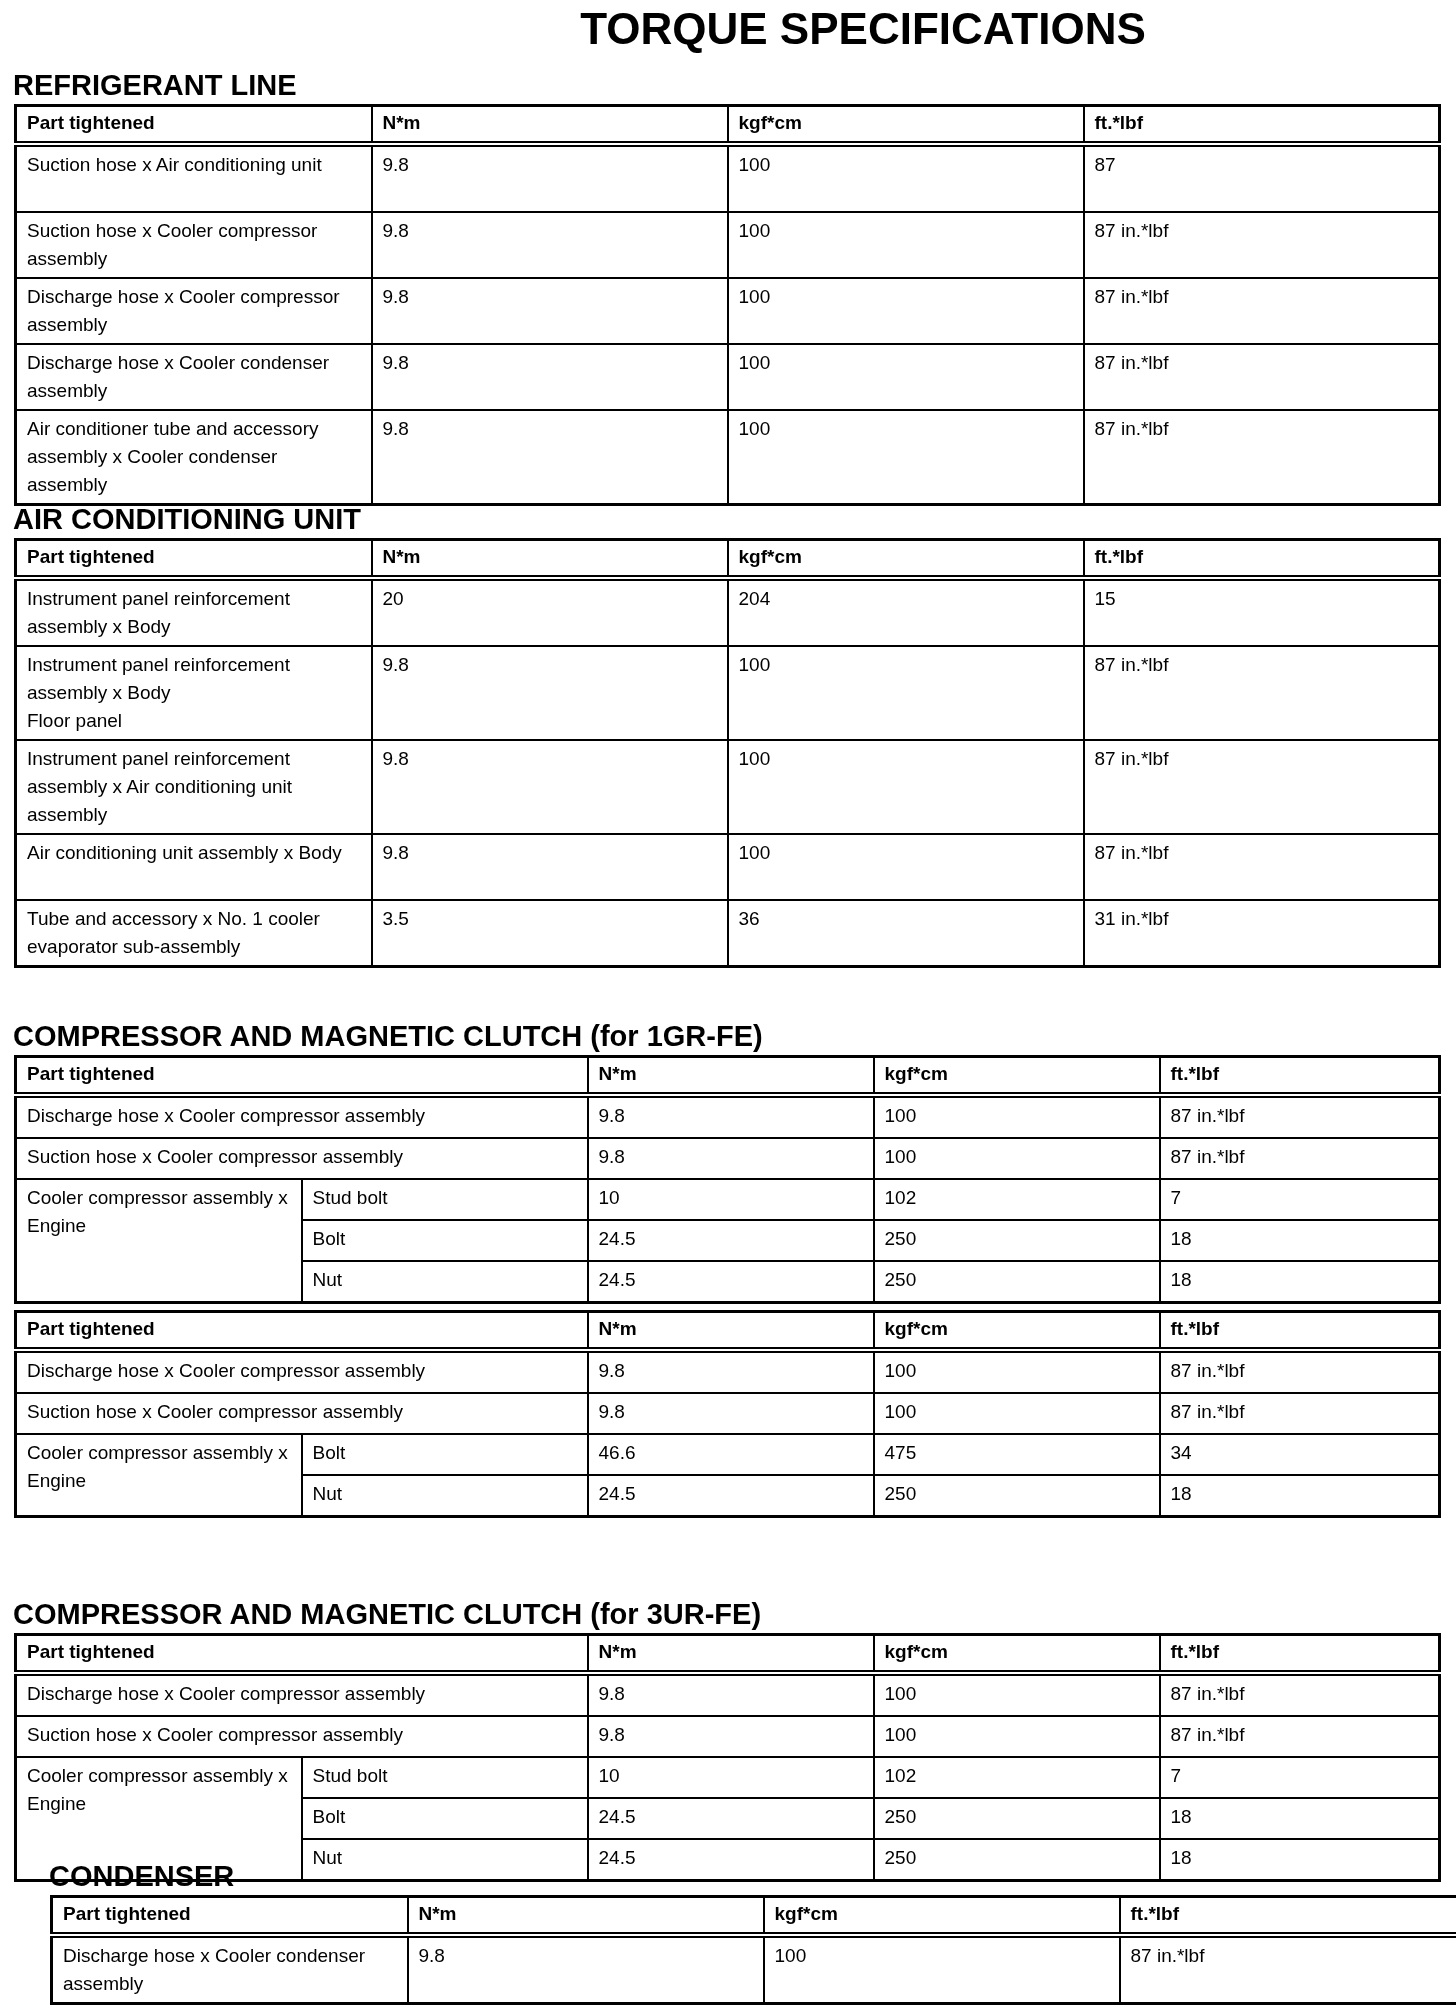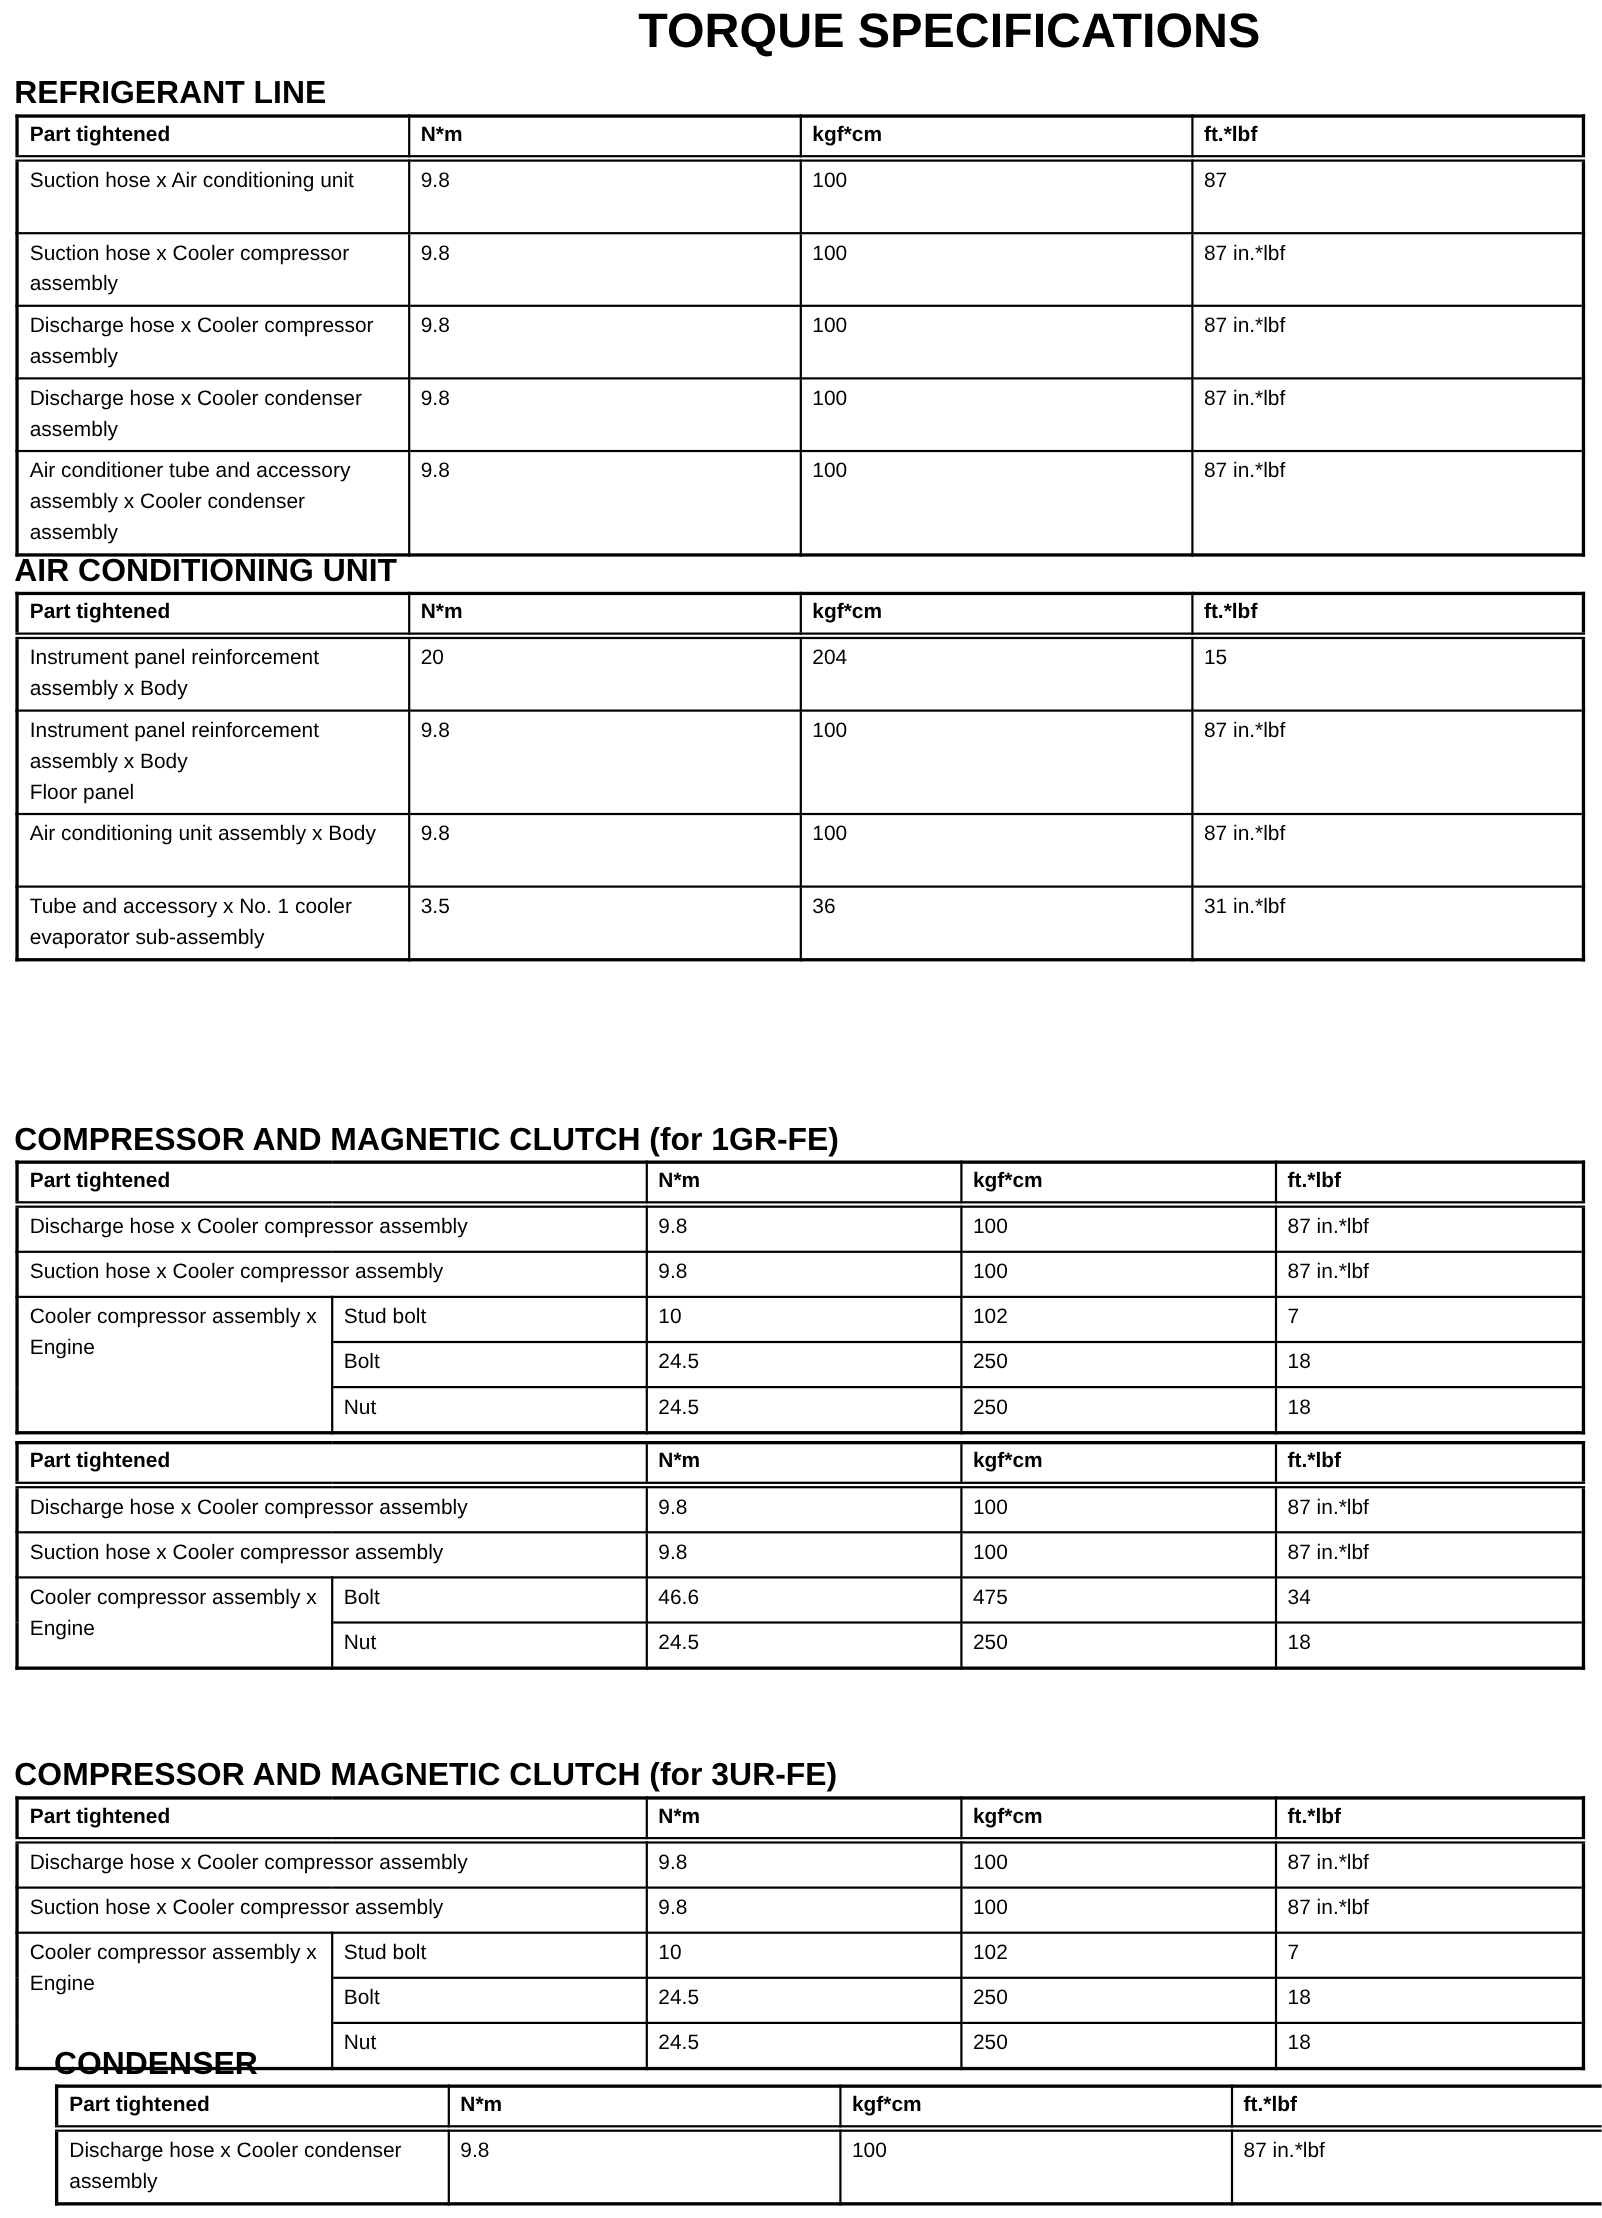--- a/index.html
+++ b/index.html
@@ -115,20 +115,26 @@
       </tr>
       <tr class="h3row">
         <td>
           <div>Instrument panel reinforcement assembly x Body</div>
           <div>Floor panel</div>
         </td>
         <td>9.8</td>
         <td>100</td>
         <td>87 in.*lbf</td>
       </tr>
+      <tr class="h3row">
+        <td>Instrument panel reinforcement assembly x Air conditioning unit assembly</td>
+        <td>9.8</td>
+        <td>100</td>
+        <td>87 in.*lbf</td>
+      </tr>
       <tr class="h2row">
         <td>Air conditioning unit assembly x Body</td>
         <td>9.8</td>
         <td>100</td>
         <td>87 in.*lbf</td>
       </tr>
       <tr class="h2row thin">
         <td>Tube and accessory x No. 1 cooler evaporator sub-assembly</td>
         <td>3.5</td>
         <td>36</td>

